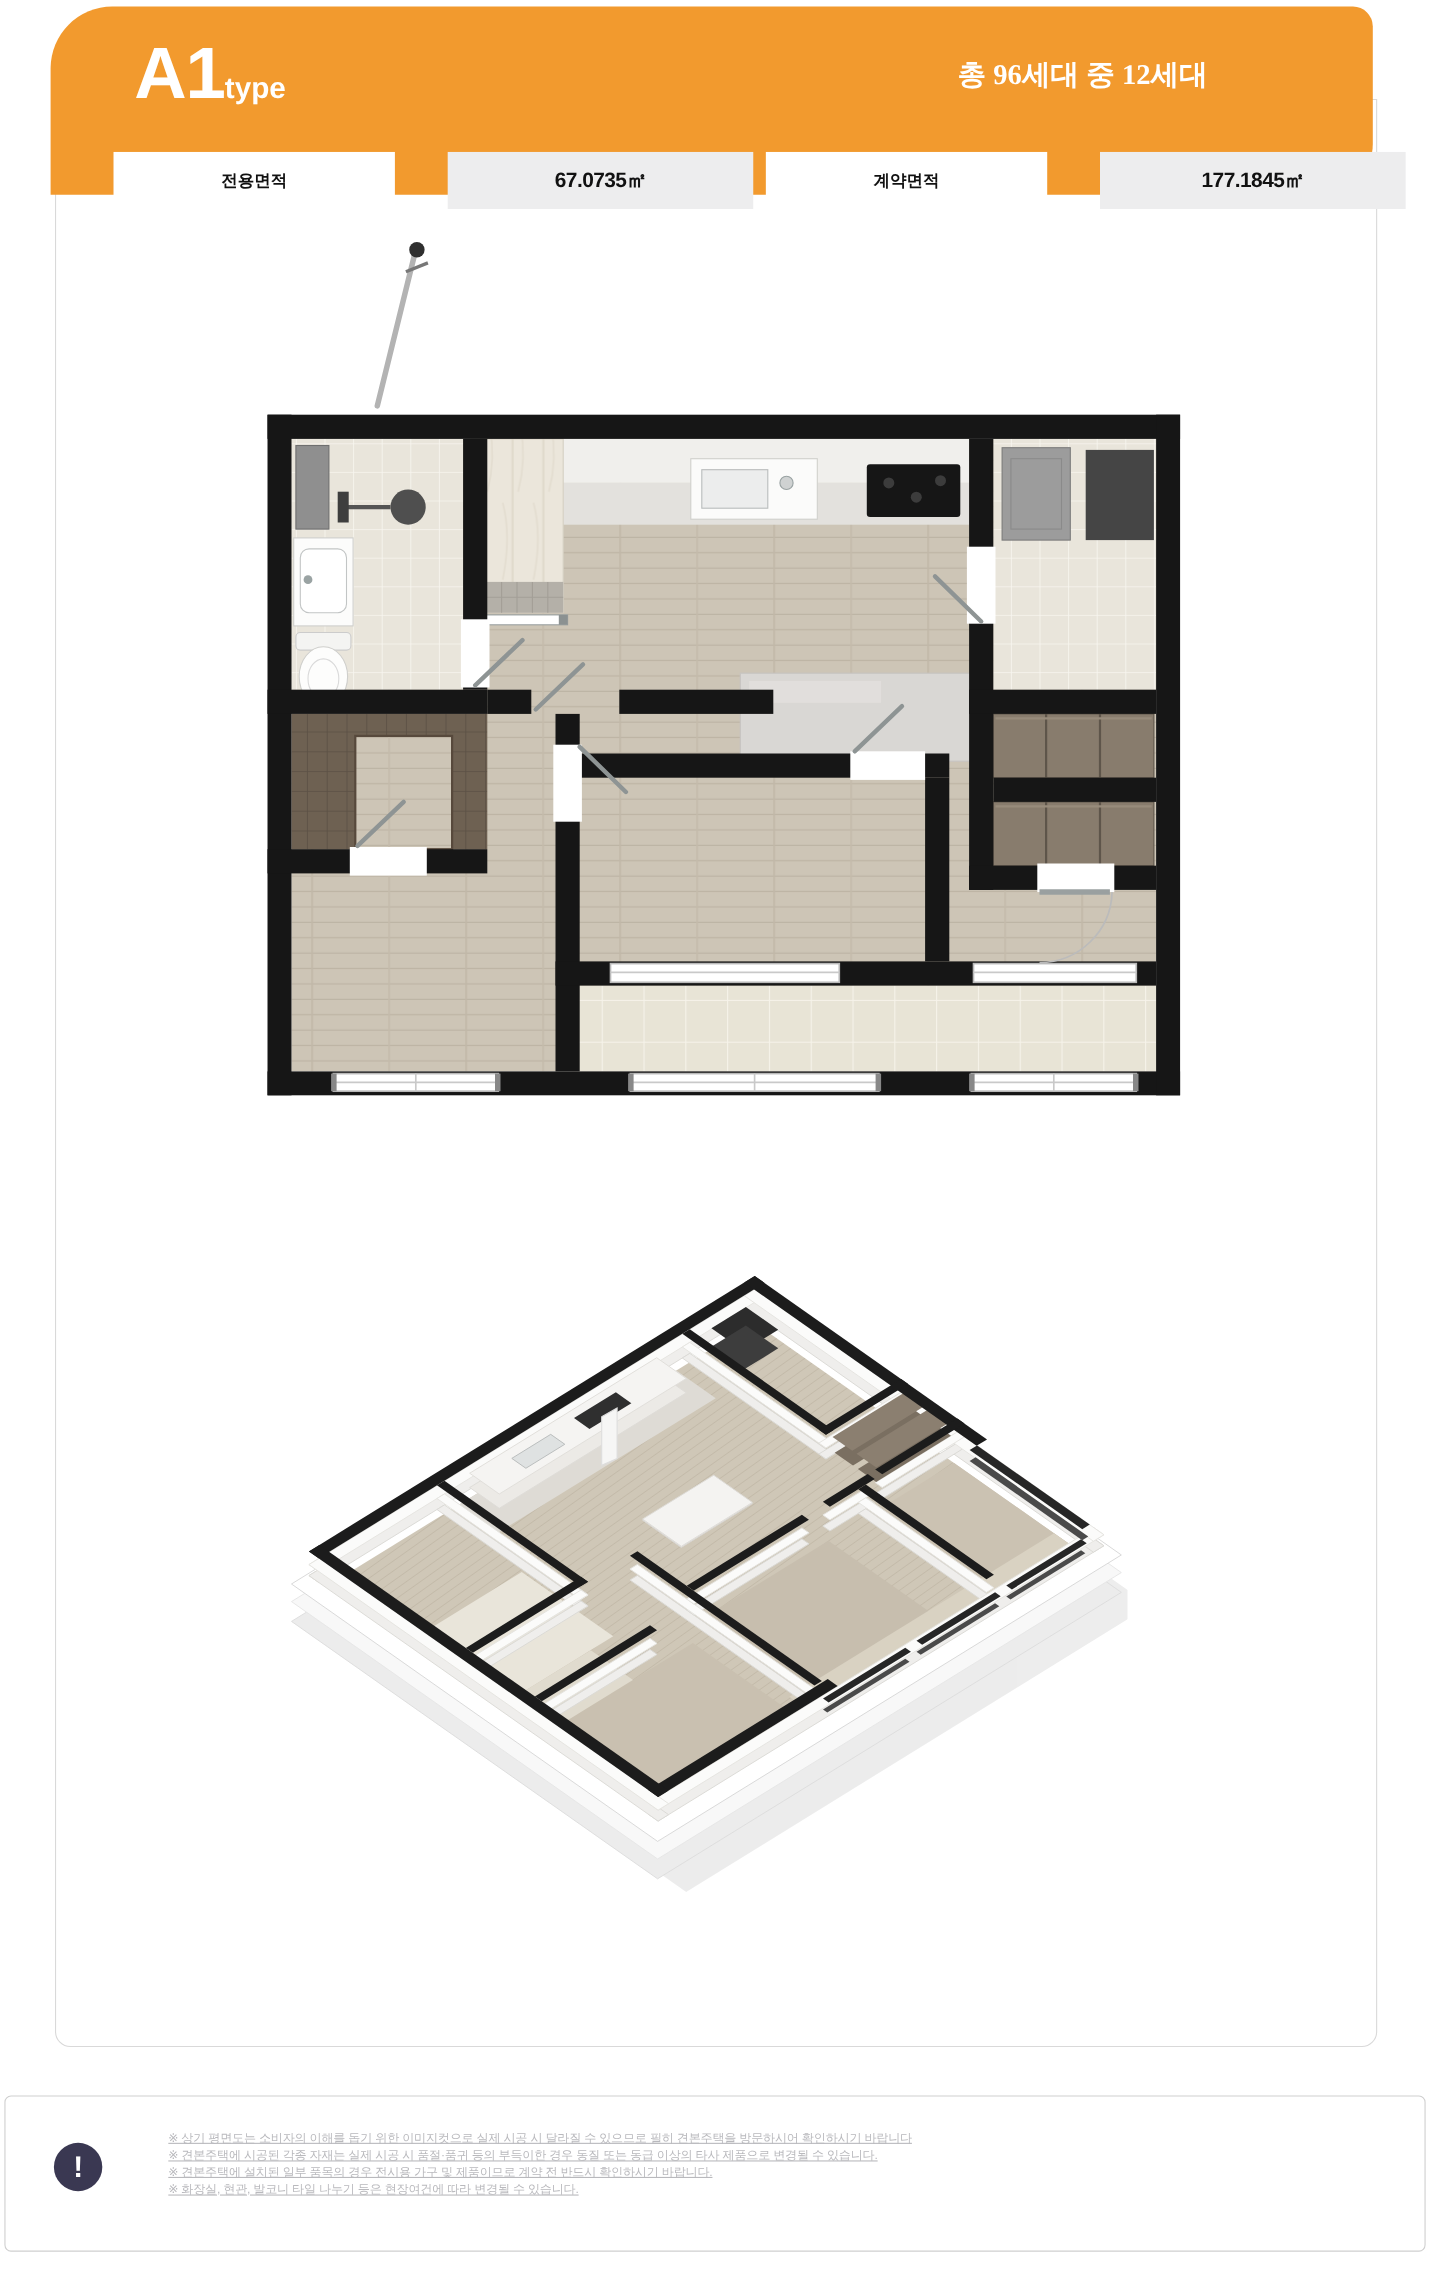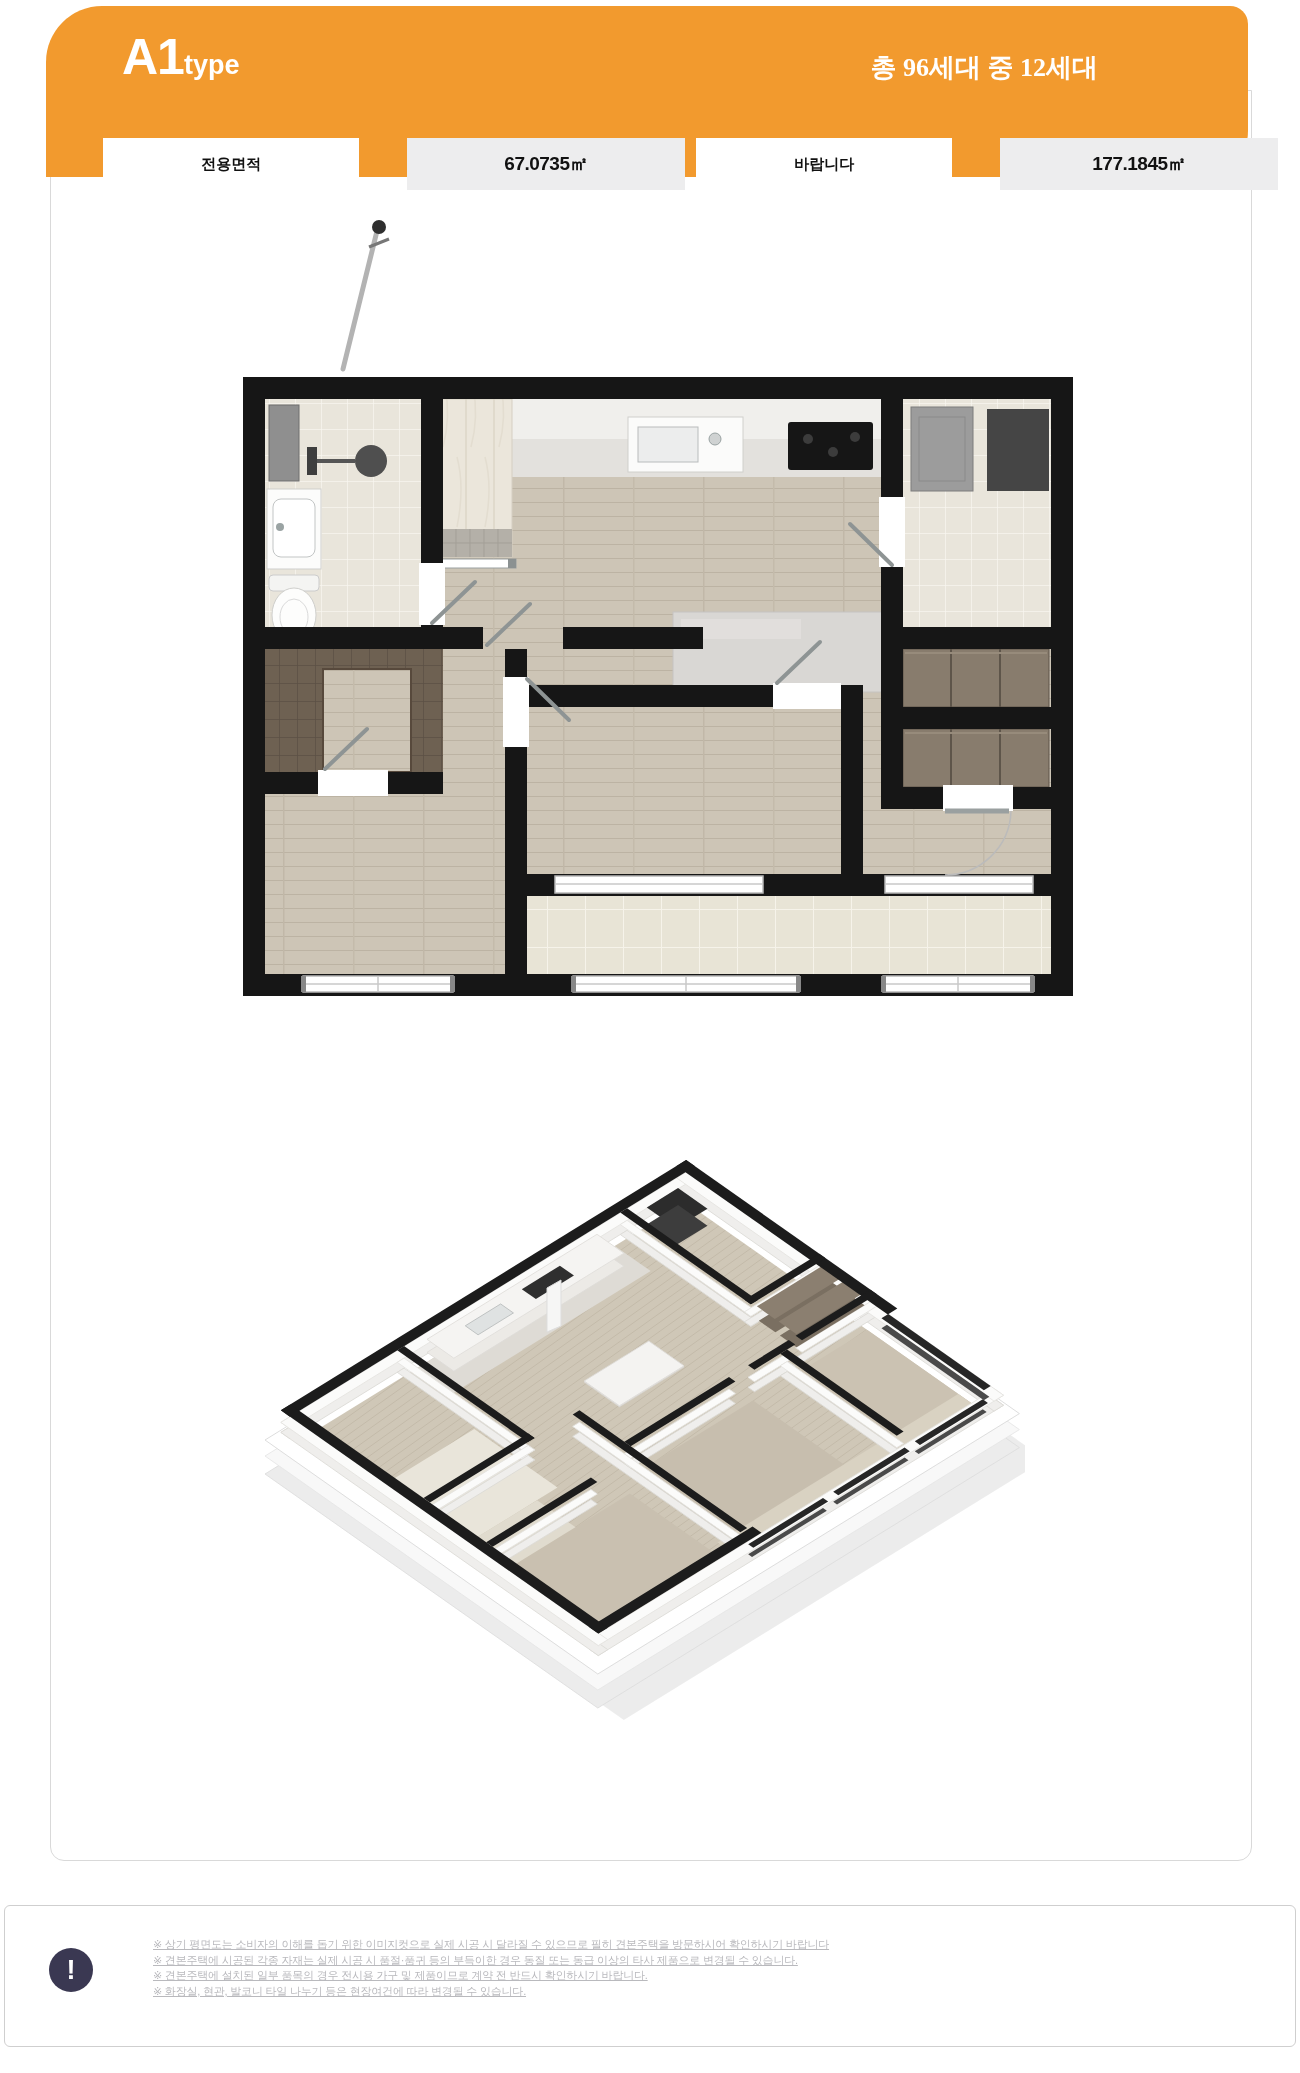--- a/index.html
+++ b/index.html
@@ -5,21 +5,21 @@
   html,body{margin:0;padding:0;background:#ffffff;}
   .page{position:relative;width:1300px;height:2073px;background:#ffffff;overflow:hidden;
         font-family:"Liberation Sans","DejaVu Sans",sans-serif;}
   
   .card{position:absolute;left:50px;top:90px;width:1200px;height:1769px;
         background:#ffffff;border:1px solid #d9d9d9;border-radius:0 0 14px 14px;}
   
   .hdr{position:absolute;left:46px;top:6px;width:1202px;height:171px;background:#F29A2E;
        border-radius:56px 18px 46px 0;}
   .hdr .title-row{position:absolute;left:76px;top:22px;color:#ffffff;}
-  .hdr .t-big{font-size:50px;font-weight:bold;letter-spacing:-1px;}
+  .hdr .t-big{font-size:66px;font-weight:bold;letter-spacing:-1px;}
   .hdr .t-small{font-size:27px;font-weight:bold;}
   .hdr .units{position:absolute;right:150px;top:44px;color:#ffffff;font-size:26px;font-weight:700;
               font-family:"Liberation Serif","DejaVu Serif",serif;letter-spacing:0px;}
   .area-row{position:absolute;left:57px;top:132px;width:1175px;height:35px;display:flex;gap:11px;}
   .area-box{flex:1;display:flex;height:52px;overflow:hidden;}
   .area-box .lbl{width:48%;background:#ffffff;color:#111111;font-size:15px;font-weight:bold;
                  display:flex;align-items:center;justify-content:center;}
   .area-box .val{width:52%;background:#ededee;color:#111111;font-size:19px;font-weight:bold;
                  display:flex;align-items:center;justify-content:center;letter-spacing:-0.5px;margin-left:48px;}
   
@@ -345,21 +345,21 @@
     <div class="title-row">
       <span class="t-big">A1</span><span class="t-small">type</span>
     </div>
     <div class="units">총 96세대 중 12세대</div>
     <div class="area-row">
       <div class="area-box">
         <div class="lbl">전용면적</div>
         <div class="val">67.0735㎡</div>
       </div>
       <div class="area-box">
-        <div class="lbl">바랍니다</div>
+        <div class="lbl">계약면적</div>
         <div class="val">177.1845㎡</div>
       </div>
     </div>
   </div>
 
   <div class="foot">
     <div class="bang">!</div>
     <div class="notes">
       <div>※ 상기 평면도는 소비자의 이해를 돕기 위한 이미지컷으로 실제 시공 시 달라질 수 있으므로 필히 견본주택을 방문하시어 확인하시기 바랍니다</div>
       <div>※ 견본주택에 시공된 각종 자재는 실제 시공 시 품절·품귀 등의 부득이한 경우 동질 또는 동급 이상의 타사 제품으로 변경될 수 있습니다.</div>

